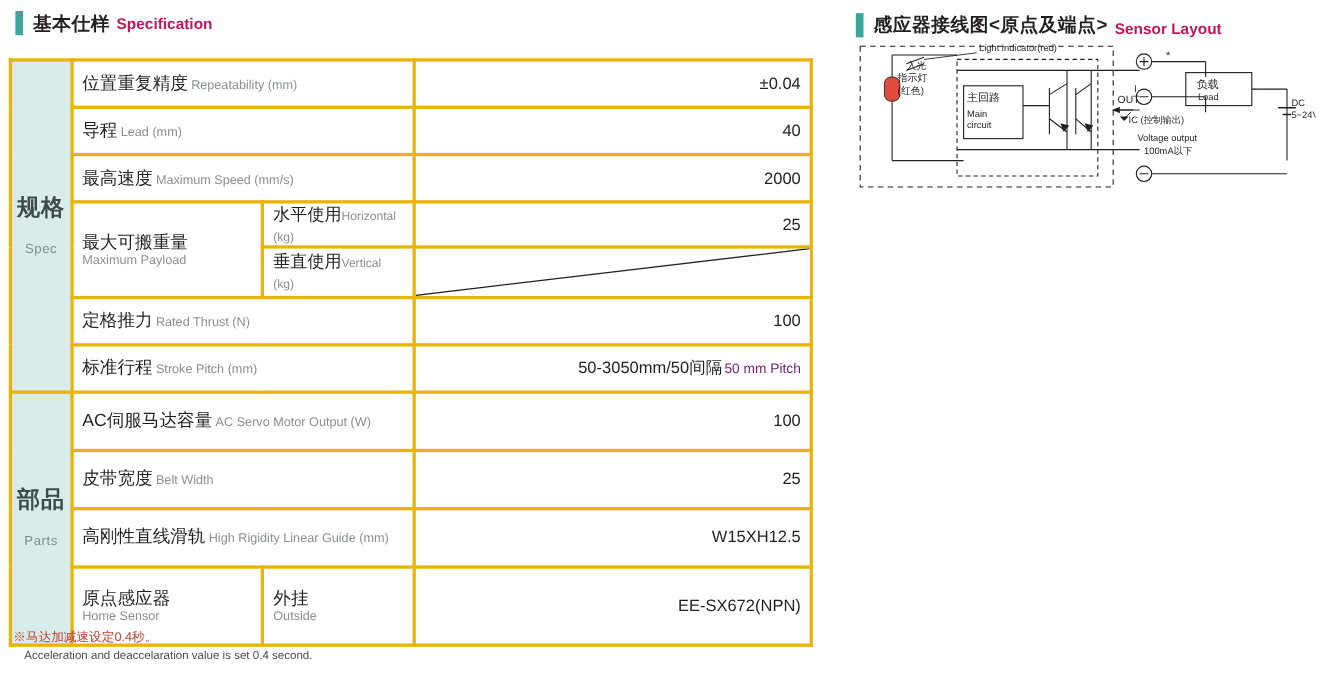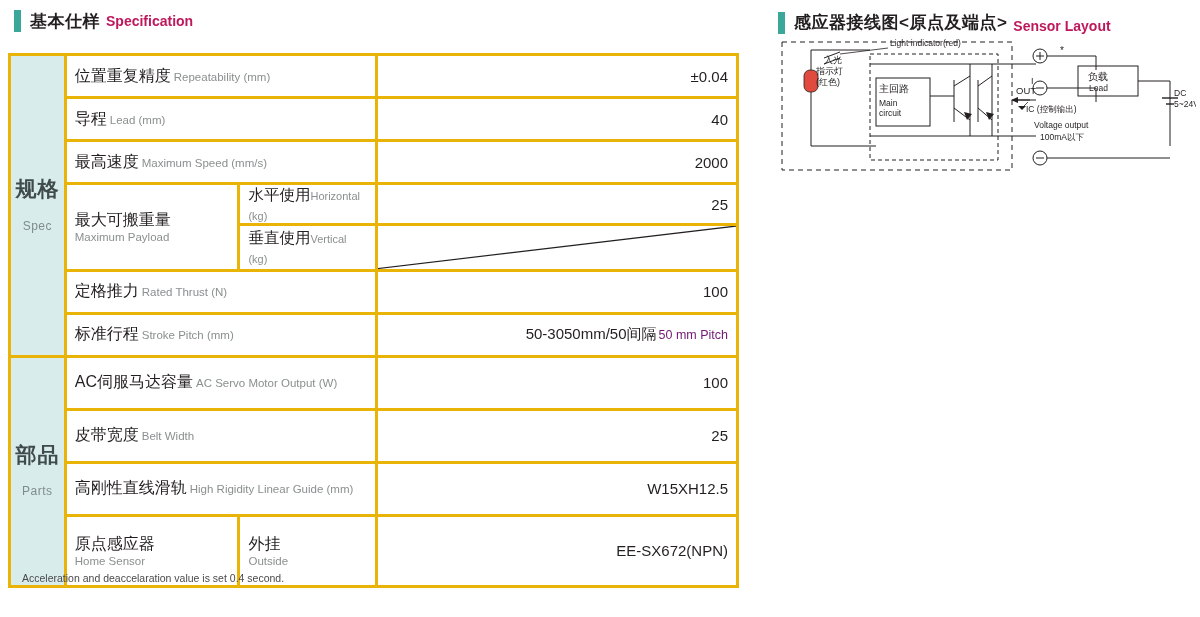--- a/index.html
+++ b/index.html
@@ -261,20 +261,21 @@
       <td class="sub-lbl-cell">
         <div class="lbl-cn">外挂</div>
         <div class="lbl-en" style="margin-left:0">Outside</div>
       </td>
       <td class="val-cell">EE-SX672(NPN)</td>
     </tr>
   </tbody>
 </table>
 
 <div class="note">
+  <div class="note-cn">※马达加减速设定0.4秒。</div>
   <div class="note-en">Acceleration and deaccelaration value is set 0.4 second.</div>
 </div>
 
 <div id="sensor-diagram">
   <svg width="418" height="148" viewBox="0 0 418 148" xmlns="http://www.w3.org/2000/svg">
 
     <rect x="4" y="6" width="230" height="128" fill="none" stroke="#231f20" stroke-width="1" stroke-dasharray="5,4"></rect>
 
     <rect x="92" y="18" width="128" height="106" fill="none" stroke="#231f20" stroke-width="1" stroke-dasharray="4,3"></rect>
 

